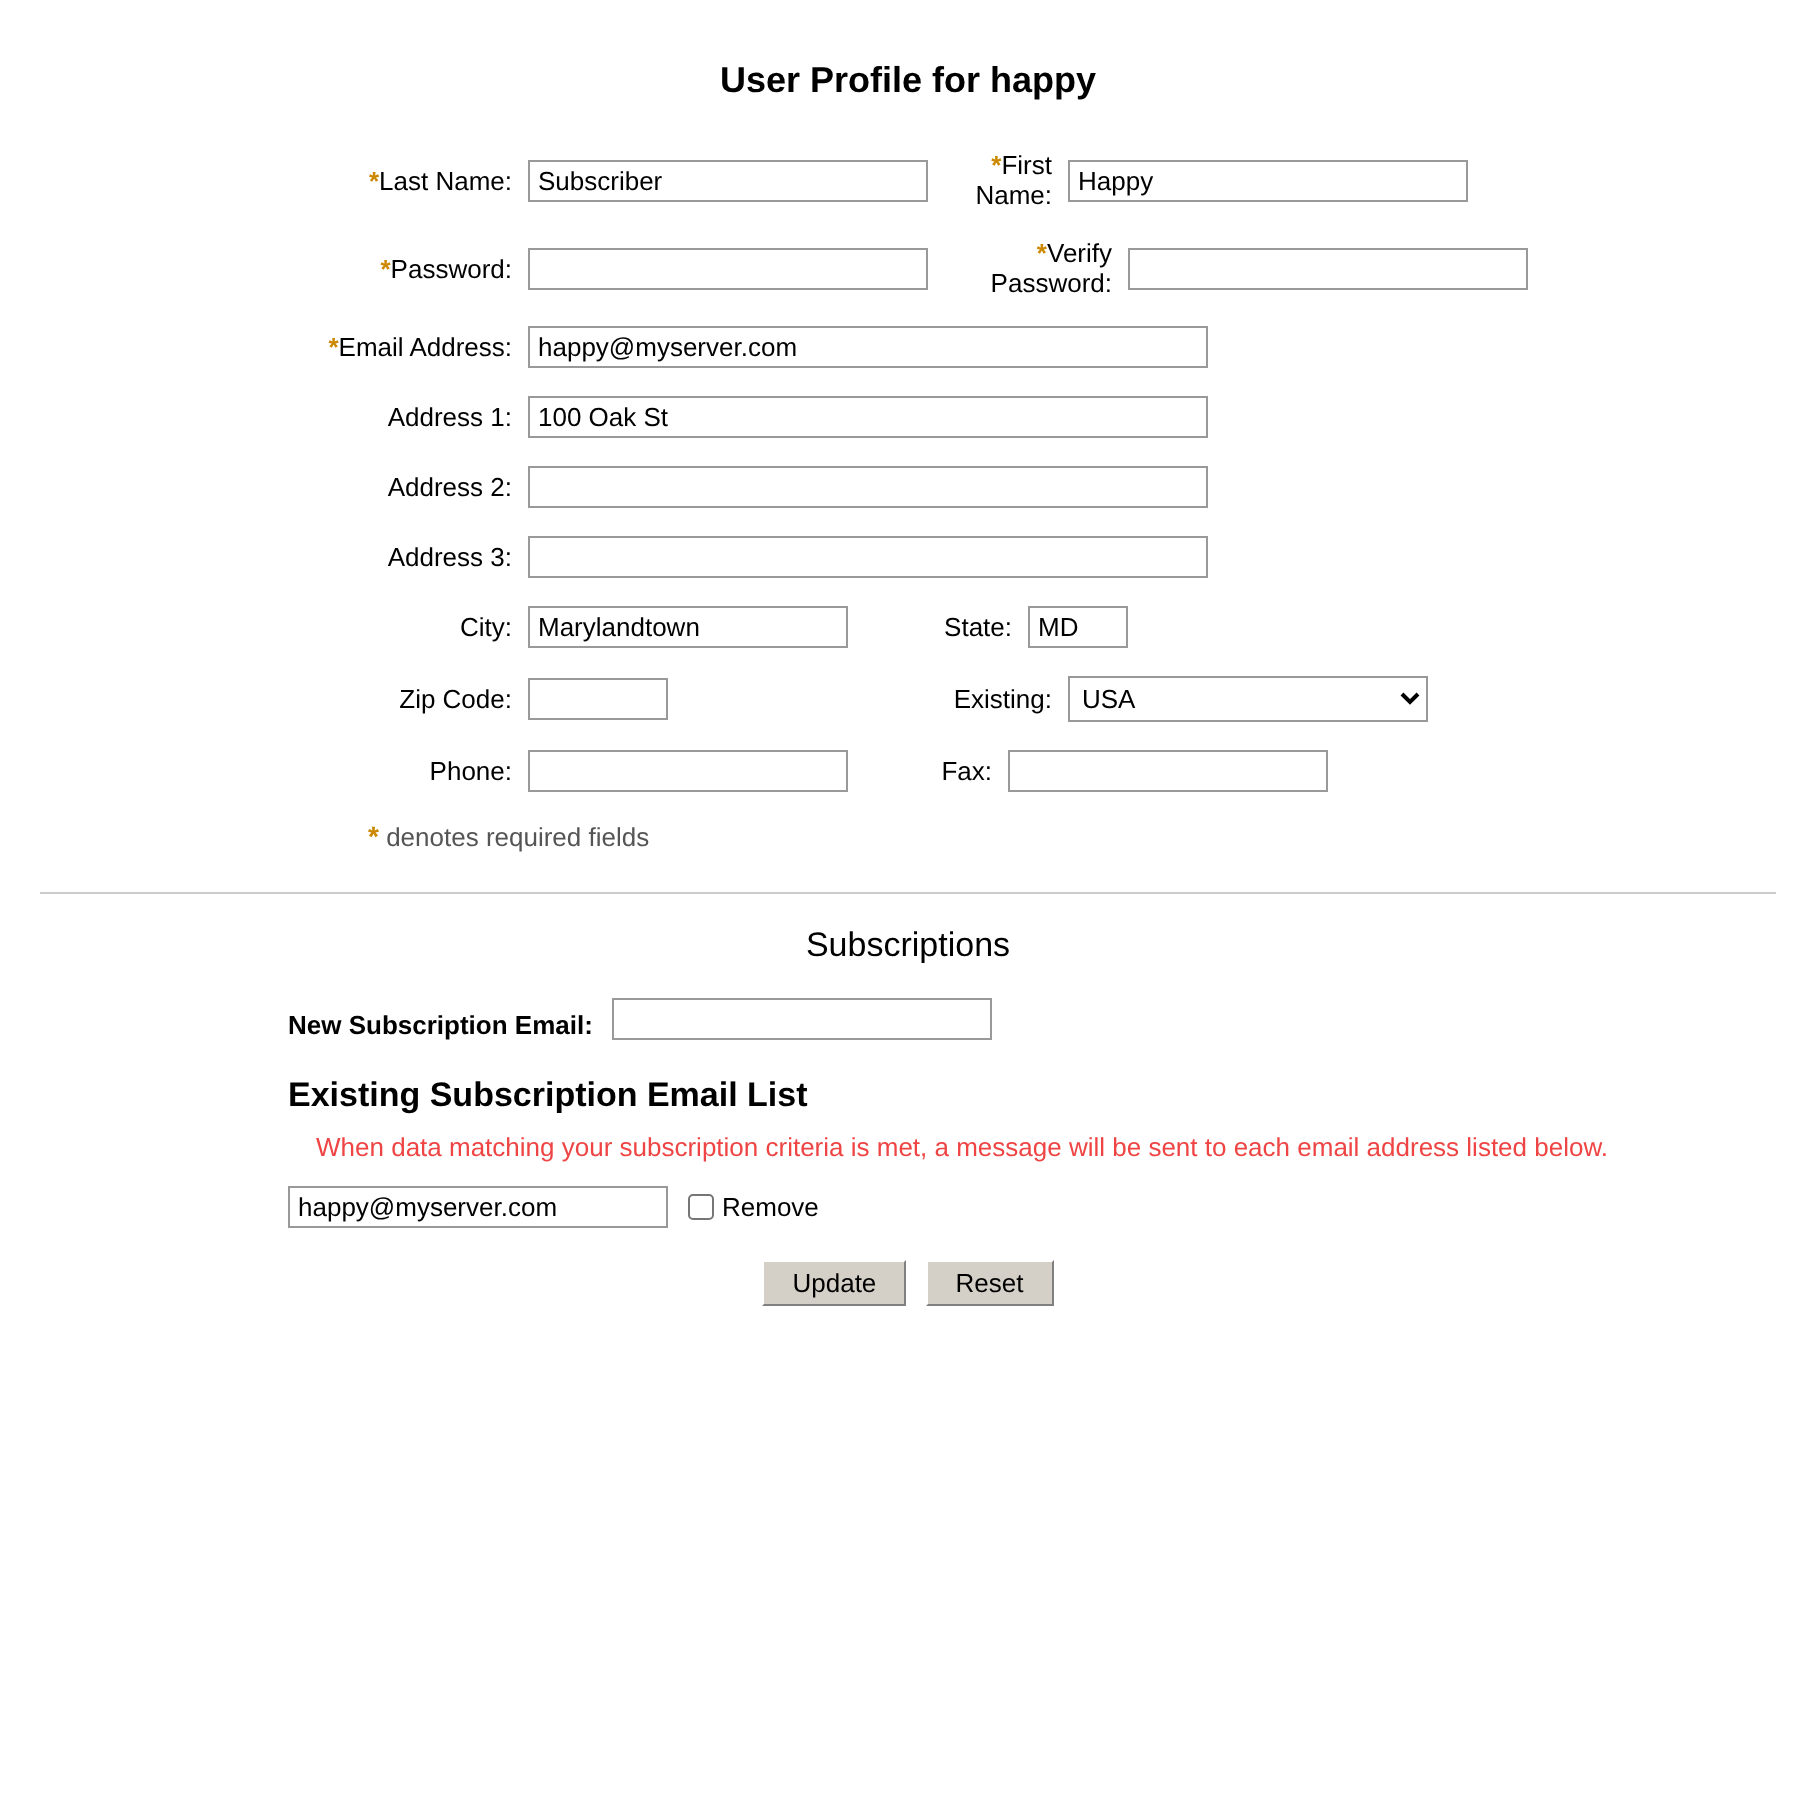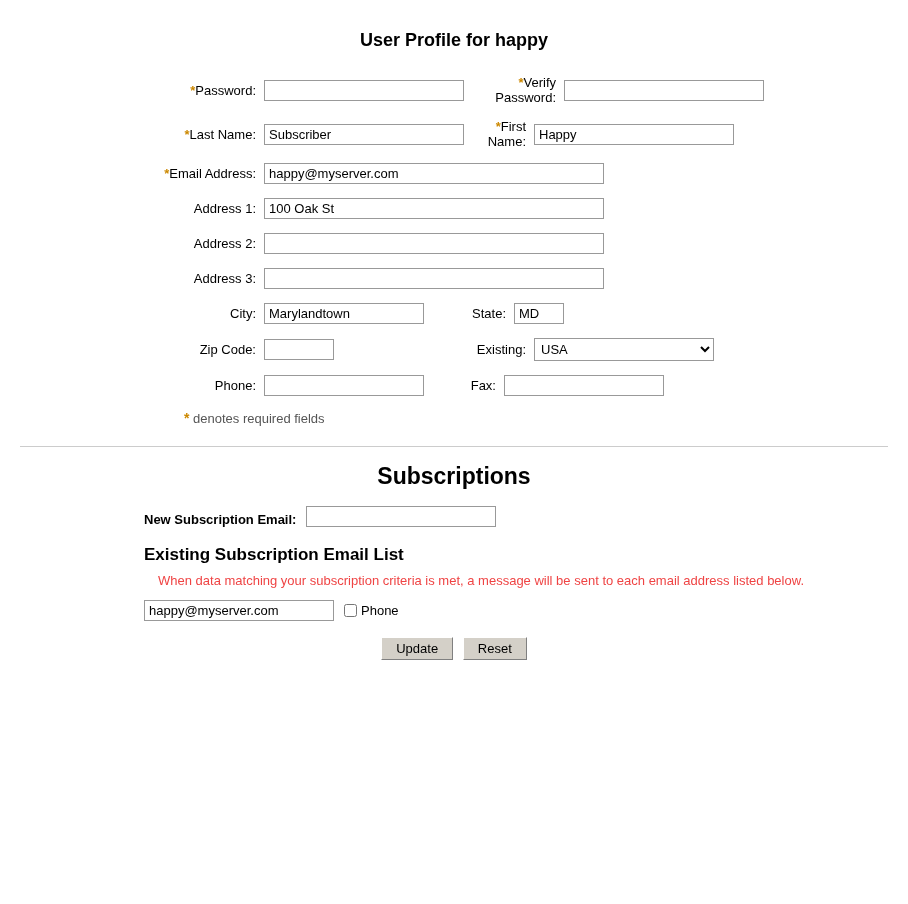--- a/index.html
+++ b/index.html
@@ -100,22 +100,22 @@
     }
     .required-note .required-star {
       font-size: 14px;
     }
     .section-divider {
       border-top: 1px solid #ccc;
       margin: 10px 0 16px 0;
     }
     .subscriptions-title {
       text-align: center;
-      font-size: 23px;
-      font-weight: bold;
+      font-size: 17px;
+      font-weight: normal;
       margin-bottom: 16px;
     }
     .existing-sub-title {
       font-weight: bold;
       font-size: 17px;
       margin-bottom: 8px;
     }
     .existing-sub-desc {
       font-size: 13px;
       color: #ef4444;
@@ -167,44 +167,44 @@
 </head>
 <body>
 
 <h1 class="page-title">User Profile for happy</h1>
 
 <div class="form-section">
 
   <div class="two-col-row">
     <div class="col-left">
       <div class="label-left-narrow">
+        <span class="required-star">*</span><span>Last Name:</span>
+      </div>
+      <input type="text" class="field-wide" value="Subscriber" style="">
+    </div>
+    <div class="col-right">
+      <div class="label-right" style="width:70px;min-width:70px;text-align:right;padding-right:8px;">
+        <span class="required-star">*</span><span>First Name:</span>
+      </div>
+      <input type="text" class="field-wide" value="Happy" style="">
+    </div>
+  </div>
+
+  <div class="two-col-row">
+    <div class="col-left">
+      <div class="label-left-narrow">
         <span class="required-star">*</span><span>Password:</span>
       </div>
       <input type="password" class="field-wide" value="" style="">
     </div>
     <div class="col-right">
       <div class="label-right" style="width:100px;min-width:100px;text-align:right;padding-right:8px;">
         <span class="required-star">*</span><span>Verify Password:</span>
       </div>
       <input type="password" class="field-wide" value="" style="">
-    </div>
-  </div>
-
-  <div class="two-col-row">
-    <div class="col-left">
-      <div class="label-left-narrow">
-        <span class="required-star">*</span><span>Last Name:</span>
-      </div>
-      <input type="text" class="field-wide" value="Subscriber" style="">
-    </div>
-    <div class="col-right">
-      <div class="label-right" style="width:70px;min-width:70px;text-align:right;padding-right:8px;">
-        <span class="required-star">*</span><span>First Name:</span>
-      </div>
-      <input type="text" class="field-wide" value="Happy" style="">
     </div>
   </div>
 
   <div class="form-row">
     <div class="label-cell">
       <span class="required-star">*</span><span>Email Address:</span>
     </div>
     <div class="input-cell">
       <input type="text" class="field-full" value="happy@myserver.com" style="">
     </div>
@@ -286,21 +286,21 @@
     <input type="text" style="width: 190px; border: 1px solid rgb(153, 153, 153); padding: 2px 4px; font-size: 13px;" value="">
   </div>
 
   <div style="padding-left:40px;">
     <div class="existing-sub-title">Existing Subscription Email List</div>
     <div class="existing-sub-desc">When data matching your subscription criteria is met, a message will be sent to each email address listed below.</div>
 
     <div class="sub-email-row">
       <input type="text" class="sub-email-input" value="happy@myserver.com" style="">
       <input type="checkbox" style="margin-right: 4px;">
-      <span class="remove-label">Phone</span>
+      <span class="remove-label">Remove</span>
     </div>
   </div>
 
   <div class="buttons-row">
     <button>Update</button>
     <button>Reset</button>
   </div>
 </div>
 
 </body></html>

